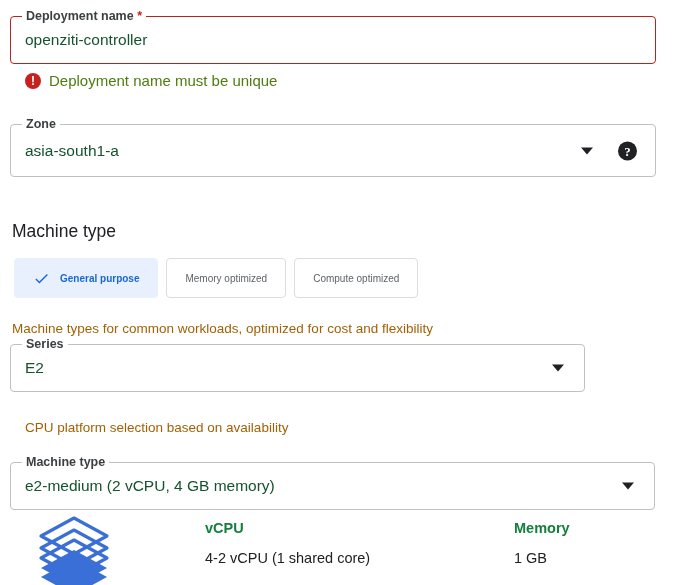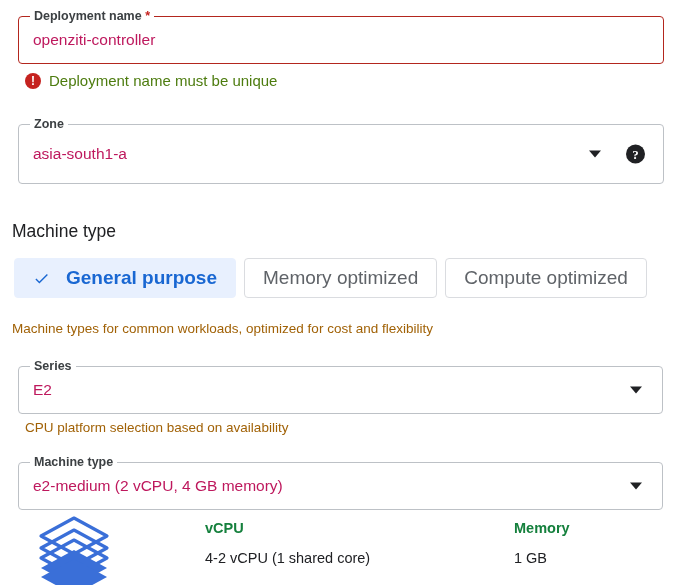--- a/index.html
+++ b/index.html
@@ -19,21 +19,20 @@
     height: 585px;
     padding: 0;
   }
 
   
   .field {
     position: absolute;
     border: 1px solid #bdc1c6;
     border-radius: 4px;
     background: #ffffff;
-    margin-left: 8px;
   }
   .field.error { border-color: #b3261e; border-width: 1px; }
 
   .field-label {
     position: absolute;
     top: -8px;
     left: 11px;
     padding: 0 4px;
     background: #ffffff;
     font-size: 12.5px;
@@ -45,21 +44,21 @@
   .field.error .field-label { color: #3c4043; }
   .req-star { color: #c5221f; font-weight: bold; }
 
   .field-value {
     position: absolute;
     left: 14px;
     top: 50%;
     transform: translateY(-50%);
     font-size: 15.5px;
     line-height: 20px;
-    color: #be185d;
+    color: #14532d;
     white-space: nowrap;
   }
 
   
   .caret {
     position: absolute;
     top: 50%;
     transform: translateY(-50%);
     width: 0; height: 0;
     border-left: 6px solid transparent;
@@ -127,22 +126,22 @@
     gap: 8px;
   }
   .tab {
     height: 40px;
     padding: 0 18px;
     border: 1px solid #dadce0;
     border-radius: 4px;
     background: #ffffff;
     display: flex;
     align-items: center;
-    gap: 16px;
-    font-size: 19px;
+    gap: 10px;
+    font-size: 10px;
     color: #5f6368;
     white-space: nowrap;
     cursor: pointer;
   }
   .tab.selected {
     background: #e8f0fe;
     border-color: #e8f0fe;
     color: #1967d2;
     font-weight: bold;
   }
@@ -176,21 +175,21 @@
   <div class="field error" style="left:10px; top:16px; width:646px; height:48px;">
     <span class="field-label"><span>Deployment name</span> <span class="req-star">*</span></span>
     <span class="field-value">openziti-controller</span>
   </div>
 
   <div class="error-row" style="left:25px; top:72px;">
     <span class="error-icon">!</span>
     <span class="error-text">Deployment name must be unique</span>
   </div>
 
-  <div class="field" style="left:10px; top:124px; width:646px; height:60px;">
+  <div class="field" style="left:10px; top:124px; width:646px; height:53px;">
     <span class="field-label">Zone</span>
     <span class="field-value">asia-south1-a</span>
     <span class="caret" style="right:62px;"></span>
     <span class="help-icon" style="right:18px;">?</span>
   </div>
 
   <div class="section-title" style="left:12px; top:220px;">Machine type</div>
 
   <div class="tabs" style="left:14px; top:258px;">
     <div class="tab selected">
@@ -202,21 +201,21 @@
     <div class="tab">
       <span>Memory optimized</span>
     </div>
     <div class="tab">
       <span>Compute optimized</span>
     </div>
   </div>
 
   <div class="helper" style="left:12px; top:320px;">Machine types for common workloads, optimized for cost and flexibility</div>
 
-  <div class="field" style="left:10px; top:366px; width:645px; height:48px;padding-left:12px;">
+  <div class="field" style="left:10px; top:344px; width:575px; height:48px;padding-left:12px;">
     <span class="field-label">Series</span>
     <span class="field-value">E2</span>
     <span class="caret" style="right:20px;"></span>
   </div>
 
   <div class="helper" style="left:25px; top:419px;">CPU platform selection based on availability</div>
 
   <div class="field" style="left:10px; top:462px; width:645px; height:48px;">
     <span class="field-label">Machine type</span>
     <span class="field-value">e2-medium (2 vCPU, 4 GB memory)</span>

